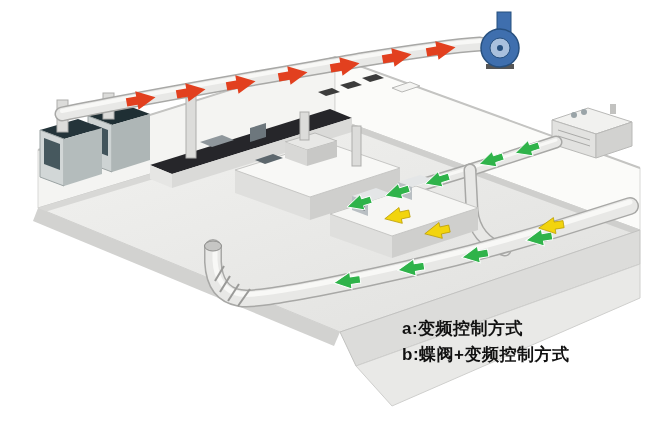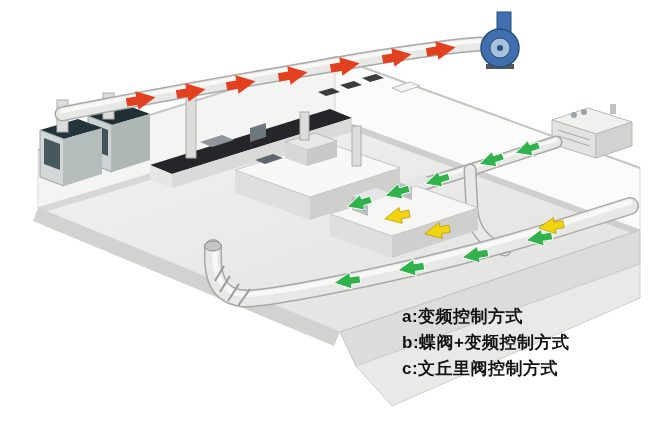--- a/index.html
+++ b/index.html
@@ -6,21 +6,21 @@
   #stage{position:relative;width:650px;height:422px;background:#ffffff;overflow:hidden;
          font-family:"Liberation Sans",sans-serif;}
   svg{position:absolute;left:0;top:0;}
   .duct-outline{fill:none;stroke:#a8a8a6;stroke-linecap:round;stroke-linejoin:round;}
   .duct-fill{fill:none;stroke:#e8e8e6;stroke-linecap:round;stroke-linejoin:round;}
   .duct-hi{fill:none;stroke:#f8f8f6;stroke-linecap:round;stroke-linejoin:round;}
   .arr-red{fill:var(--exhaust_arrow,#e2401f);}
   .arr-green{fill:var(--supply_arrow,#2fb34a);stroke:#ffffff;stroke-width:1;}
   .arr-yellow{fill:var(--vav_arrow,#f2d40e);stroke:#b99b00;stroke-width:0.8;}
   .fan-body{fill:var(--fan_blue,#3f6fae);}
-  #legend{position:absolute;left:402px;top:304px;color:var(--text,#111111);
+  #legend{position:absolute;left:402px;top:316px;color:var(--text,#111111);
           font-weight:700;font-size:17px;line-height:26px;letter-spacing:0.5px;white-space:nowrap;}
 </style>
 </head>
 <body>
 
 <div id="stage">
   <svg width="650" height="422" viewBox="0 0 650 422">
     <defs>
       <path id="arrow" d="M15,0 L-3,9 L-3,4 L-13,4 L-13,-4 L-3,-4 L-3,-9 Z"></path>
       <linearGradient id="floorGrad" x1="0" y1="0" x2="1" y2="1">
@@ -166,15 +166,14 @@
     <g>
       <use href="#arrow" class="arr-yellow" transform="translate(398,216) rotate(168) scale(0.9)"></use>
       <use href="#arrow" class="arr-yellow" transform="translate(438,231) rotate(168) scale(0.9)"></use>
       <use href="#arrow" class="arr-yellow" transform="translate(552,226) rotate(171) scale(0.9)"></use>
     </g>
   </svg>
 
   <div id="legend">
     <div class="legend-line">a:变频控制方式</div>
     <div class="legend-line">b:蝶阀+变频控制方式</div>
-    <div class="legend-line">c:文丘里阀控制方式</div>
   </div>
 </div>
 
 </body></html>

